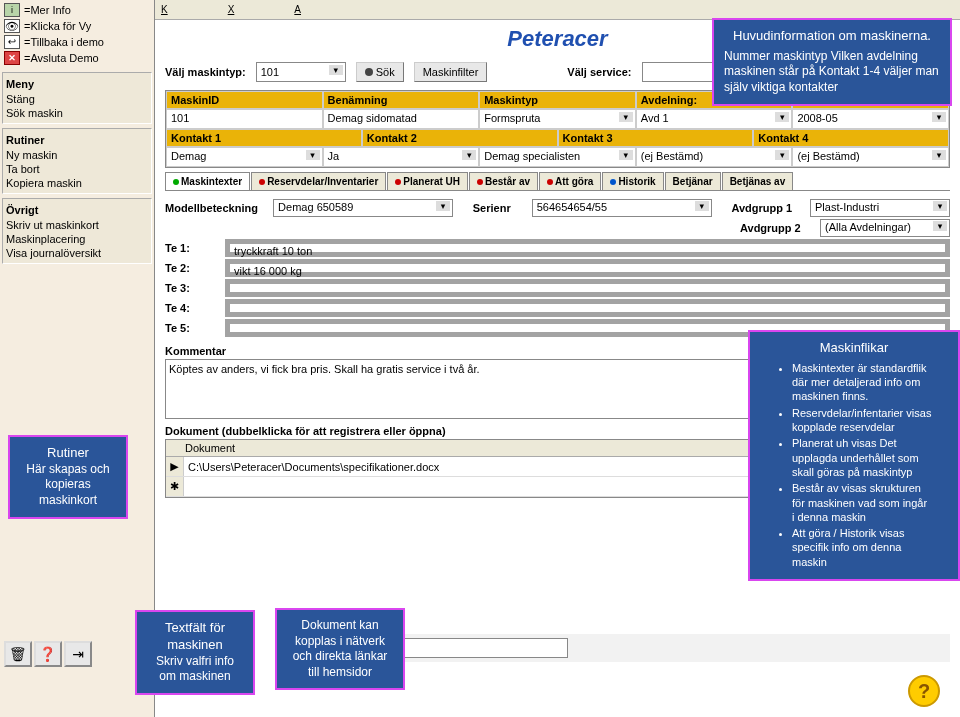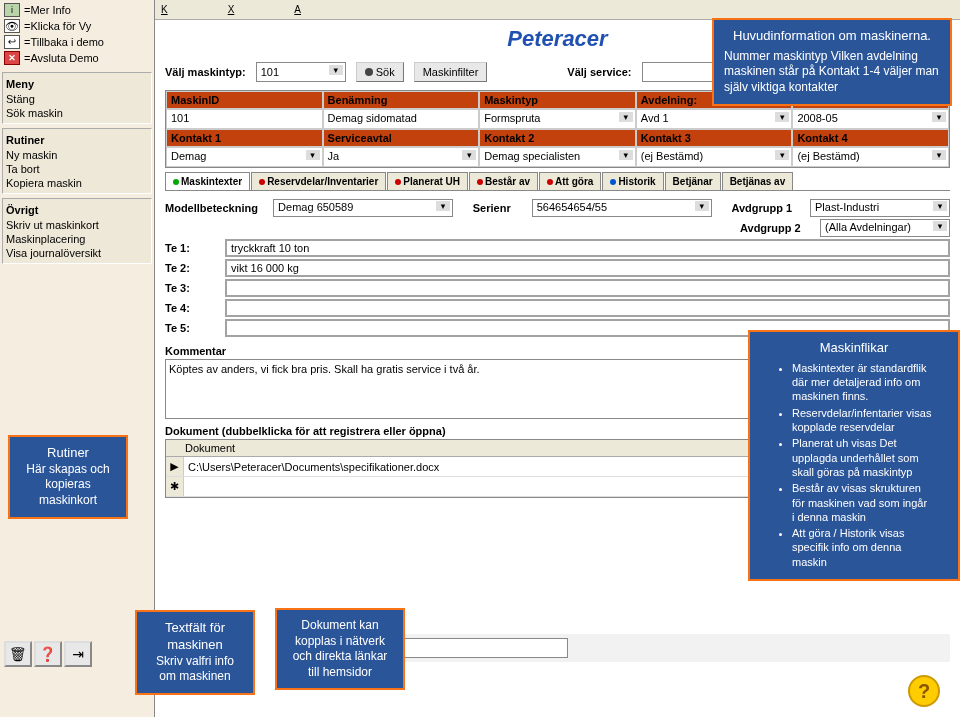--- a/index.html
+++ b/index.html
@@ -32,53 +32,53 @@
   .label-bold { font-weight: bold; font-size: 11px; }
   .field { border: 1px solid #888; background: #fff; height: 20px; padding: 2px 4px; font-size: 11px; display: flex; align-items: center; }
   .field.combo { position: relative; }
   .field.combo::after { content: "▾"; position: absolute; right: 2px; top: 2px; background: #ddd; width: 14px; text-align: center; font-size: 9px; }
   .btn { border: 1px outset #ccc; background: #e8e8e8; padding: 2px 8px; height: 20px; cursor: pointer; display: flex; align-items: center; gap: 3px; font-size: 11px; }
   .bullet { width: 8px; height: 8px; border-radius: 50%; background: #444; }
   
   .data-grid { margin: 4px 10px; border: 1px solid #888; }
   .grid-row { display: flex; }
   .grid-cell { flex: 1; border: 1px solid #ccc; padding: 2px 4px; position: relative; }
-  .grid-header { font-weight: bold; background: #c2410c; font-size: 11px; }
+  .grid-header { font-weight: bold; background: #eab308; font-size: 11px; }
   .grid-value { background: #fff; font-size: 11px; height: 20px; }
   .grid-value.combo::after { content: "▾"; position: absolute; right: 2px; top: 2px; background: #ddd; width: 14px; text-align: center; font-size: 9px; }
   
   .tabs { display: flex; margin: 2px 10px 0 10px; border-bottom: 1px solid #888; }
   .tab { padding: 3px 7px; border: 1px solid #888; border-bottom: none; background: #ece9d8; font-size: 10px; font-weight: bold; cursor: pointer; margin-right: 1px; display: flex; align-items: center; gap: 2px; }
   .tab.active { background: #fff; }
   .tab .bullet-sm { width: 6px; height: 6px; border-radius: 50%; }
   .bullet-green { background: #0a0; }
   .bullet-red { background: #c00; }
   .bullet-blue { background: #05c; }
   
   .detail-area { padding: 6px 10px; }
   .detail-row { display: flex; align-items: center; margin: 2px 0; }
   .detail-label { width: 110px; font-weight: bold; font-size: 11px; }
   .detail-field { flex: 1; border: 1px solid #888; background: #fff; height: 18px; padding: 1px 4px; font-size: 11px; position: relative; }
   .detail-field.combo::after { content: "▾"; position: absolute; right: 2px; top: 1px; background: #ddd; width: 14px; text-align: center; font-size: 9px; }
   .short-field { width: 180px; flex: none; }
   
   .te-row { display: flex; align-items: center; margin: 2px 0; }
   .te-label { width: 60px; font-weight: bold; font-size: 11px; }
-  .te-field { flex: 1; border: 2px solid #a3a3a3; background: #fff; height: 18px; padding: 1px 4px; font-size: 11px; }
+  .te-field { flex: 1; border: 5px solid #a3a3a3; background: #fff; height: 18px; padding: 1px 4px; font-size: 11px; }
   
   .comment-area { border: 1px solid #888; background: #fff; height: 60px; padding: 3px; font-size: 11px; margin-top: 2px; }
   
   .doc-label { font-weight: bold; font-size: 11px; margin-top: 6px; }
   .doc-grid { border: 1px solid #888; margin-top: 2px; }
   .doc-header { background: #ece9d8; border-bottom: 1px solid #aaa; padding: 2px 1px; font-size: 11px; display: flex; }
   .doc-row { display: flex; align-items: center; border-bottom: 1px solid #ddd; height: 20px; }
   .doc-marker { width: 18px; text-align: center; border-right: 1px solid #ccc; background: #ece9d8; height: 100%; display: flex; align-items: center; justify-content: center; }
   .doc-cell { flex: 1; padding: 2px 4px; font-size: 11px; }
   
-  .callout { position: absolute; background: #2a5599; color: #fff; padding: 8px 10px; border: 2px solid #f97316; font-size: 13px; line-height: 1.3; z-index: 100; }
+  .callout { position: absolute; background: #2a5599; color: #fff; padding: 8px 10px; border: 2px solid #d946ef; font-size: 13px; line-height: 1.3; z-index: 100; }
   .callout .callout-title { text-align: center; margin-bottom: 4px; }
   .callout ul { margin: 0; padding-left: 16px; font-size: 11px; }
   .callout ul li { margin: 2px 16px; }
   
   .help-icon { position: absolute; bottom: 10px; right: 20px; width: 32px; height: 32px; border-radius: 50%; background: #ffcc00; border: 2px solid #cc9900; display: flex; align-items: center; justify-content: center; font-size: 20px; font-weight: bold; color: #885500; }
   
   .bottom-toolbar { position: absolute; bottom: 55px; left: 170px; right: 10px; display: flex; align-items: center; gap: 6px; background: rgba(230,230,230,0.5); padding: 4px; }
 </style>
 </head>
 <body>
@@ -169,21 +169,20 @@
     </div>
     <div class="grid-row">
       <div class="grid-cell grid-value">101</div>
       <div class="grid-cell grid-value">Demag sidomatad</div>
       <div class="grid-cell grid-value combo">Formspruta</div>
       <div class="grid-cell grid-value combo">Avd 1</div>
       <div class="grid-cell grid-value combo">2008-05</div>
     </div>
     <div class="grid-row">
       <div class="grid-cell grid-header">Kontakt 1</div>
-      <div class="grid-cell grid-header">Serviceavtal</div>
       <div class="grid-cell grid-header">Kontakt 2</div>
       <div class="grid-cell grid-header">Kontakt 3</div>
       <div class="grid-cell grid-header">Kontakt 4</div>
     </div>
     <div class="grid-row">
       <div class="grid-cell grid-value combo">Demag</div>
       <div class="grid-cell grid-value combo">Ja</div>
       <div class="grid-cell grid-value combo">Demag specialisten</div>
       <div class="grid-cell grid-value combo">(ej Bestämd)</div>
       <div class="grid-cell grid-value combo">(ej Bestämd)</div>

